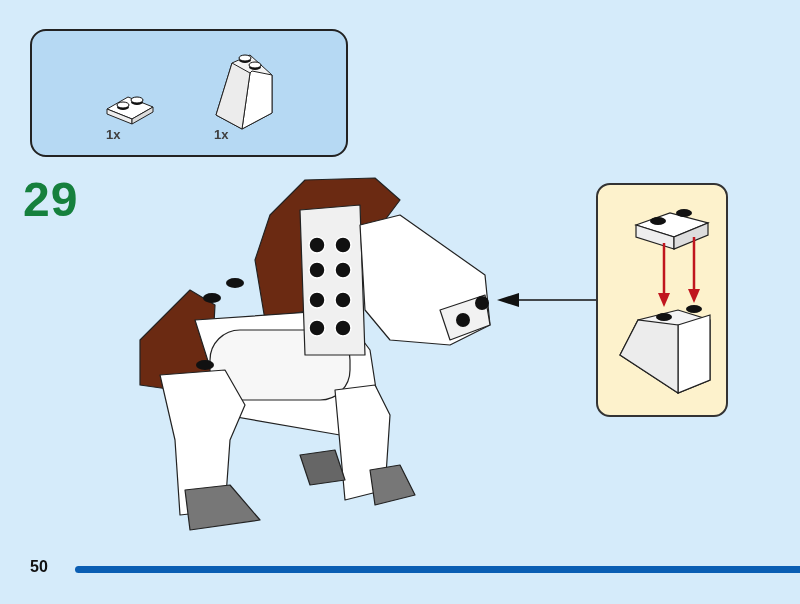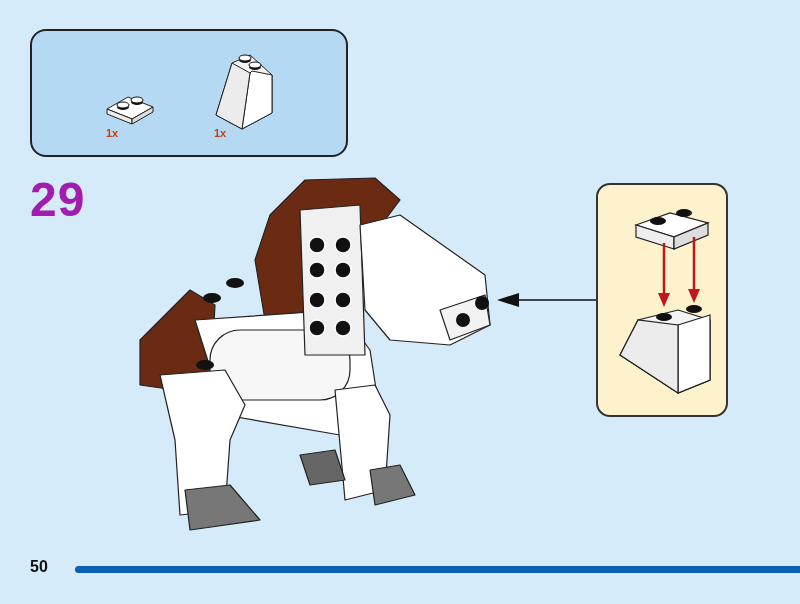--- a/index.html
+++ b/index.html
@@ -1,20 +1,20 @@
 <!DOCTYPE html>
 <html><head>
 <meta charset="utf-8">
 <style>
   html,body{margin:0;padding:0;}
   body{width:800px;height:604px;background:#d5ebfa;position:relative;overflow:hidden;font-family:"Liberation Sans",sans-serif;}
   .parts-box{position:absolute;left:30px;top:29px;width:318px;height:128px;background:#b6d9f3;border:2px solid #222;border-radius:16px;box-sizing:border-box;}
   .part{position:absolute;}
-  .qty{position:absolute;font-weight:bold;font-size:11px;color:#c2410c;}
-  .step-num{position:absolute;left:30px;top:172px;font-size:48px;font-weight:bold;color:#a21caf;letter-spacing:1px;}
+  .qty{position:absolute;font-weight:bold;font-size:13px;color:#404040;}
+  .step-num{position:absolute;left:23px;top:172px;font-size:48px;font-weight:bold;color:#15803d;letter-spacing:1px;}
   .callout{position:absolute;left:596px;top:183px;width:132px;height:234px;background:#fdf2cc;border:2px solid #333;border-radius:14px;box-sizing:border-box;}
   .pointer{position:absolute;left:497px;top:290px;}
   .model{position:absolute;left:130px;top:170px;}
   .page-num{position:absolute;left:30px;top:558px;font-size:16px;font-weight:bold;color:#111;}
   .progress{position:absolute;left:75px;top:566px;width:725px;height:7px;background:#0a5eb3;border-radius:4px 0 0 4px;}
 </style>
 </head>
 <body>
 
 <div class="parts-box">

